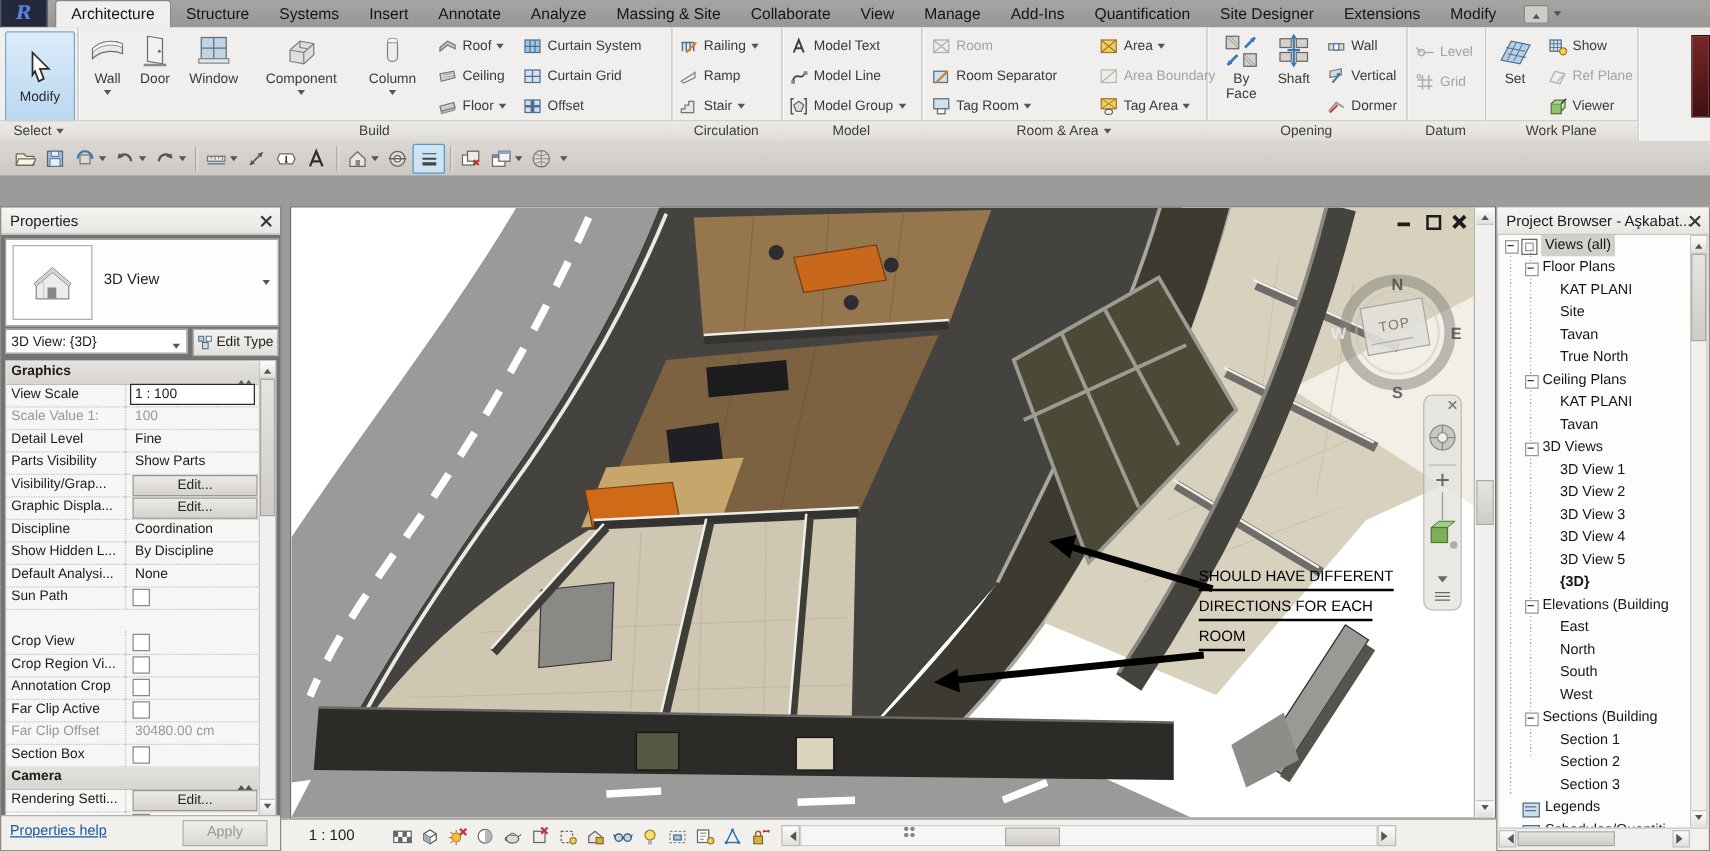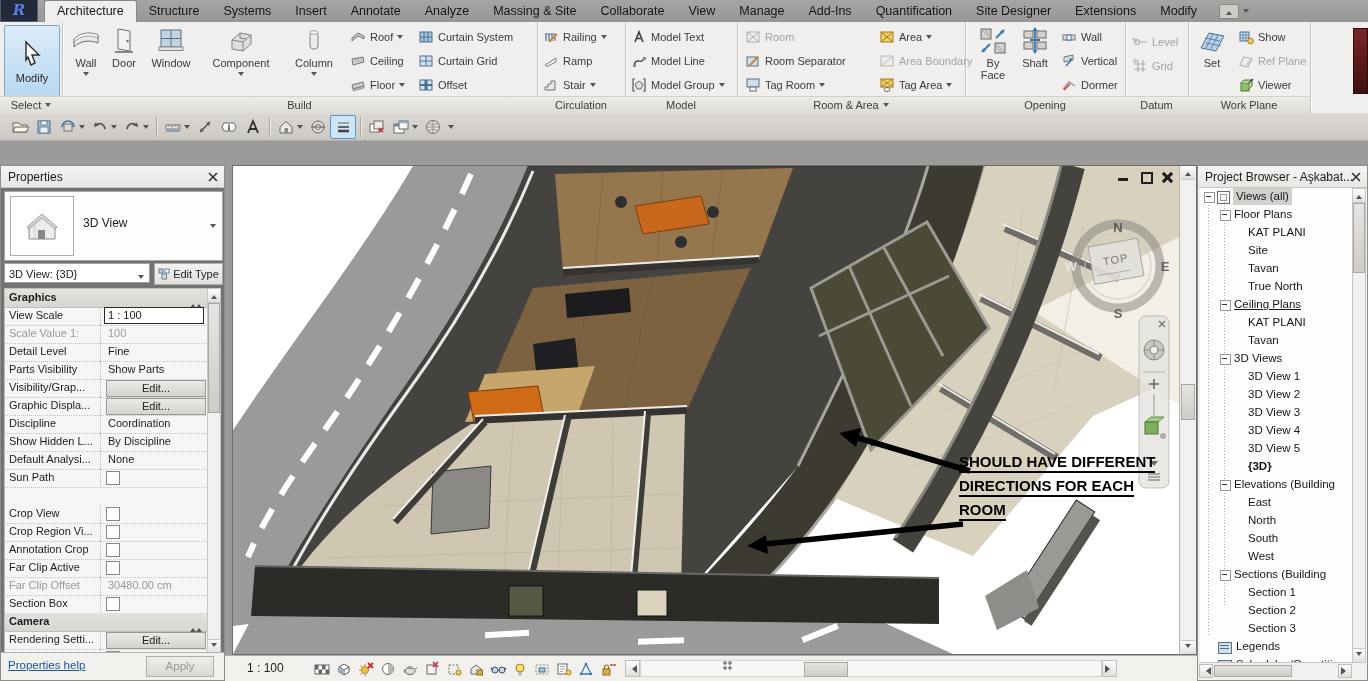--- a/index.html
+++ b/index.html
@@ -70,21 +70,21 @@
   
   #viewport{position:absolute;left:232px;top:24px;width:965px;height:490px;background:#fff;border:1px solid #6f6d69;box-sizing:border-box;overflow:hidden;}
   #model-svg{position:absolute;left:0;top:0;}
   #vp-vscroll{position:absolute;right:0;top:0;width:17px;height:488px;background:#f1f0ee;border-left:1px solid #b5b3af;box-sizing:border-box;}
   #vp-winctl{position:absolute;right:22px;top:5px;display:flex;gap:9px;align-items:center;}
   .wc{width:13px;height:12px;position:relative;}
   .wc-min:after{content:"";position:absolute;left:1px;bottom:2px;width:10px;height:3px;background:#1c1c1c;}
   .wc-res:after{content:"";position:absolute;left:2px;top:1px;width:8px;height:8px;border:2px solid #1c1c1c;}
   .wc-x:before,.wc-x:after{content:"";position:absolute;left:0;top:5px;width:13px;height:3px;background:#1c1c1c;}
   .wc-x:before{transform:rotate(45deg);} .wc-x:after{transform:rotate(-45deg);}
-  #annotation{position:absolute;left:726px;top:287px;width:214px;font-size:15px;font-weight:bold;color:#000;line-height:17px;}
+  #annotation{position:absolute;left:726px;top:287px;width:214px;font-size:12px;font-weight:normal;color:#000;line-height:17px;}
   #annotation div{display:inline-block;border-bottom:2px solid #000;margin-bottom:4px;padding-bottom:1px;}
   
   #vcb{position:absolute;left:225px;top:514px;width:972px;height:26px;background:#f1f0ed;border-top:1px solid #b3b1ad;box-sizing:border-box;}
   #vcb-scale{position:absolute;left:22px;top:5px;font-size:12px;color:#1a1a1a;}
   .vcbic{position:absolute;top:4px;width:18px;height:18px;display:flex;align-items:center;justify-content:center;}
   #hsc{position:absolute;left:400px;top:4px;width:492px;height:17px;}
   .hbtn{position:absolute;top:0;width:15px;height:17px;background:linear-gradient(#fdfdfc,#e2dfdb);border:1px solid #c0beba;display:flex;align-items:center;justify-content:center;box-sizing:border-box;}
   #hsc-track{position:absolute;left:15px;top:0;width:462px;height:17px;background:#f7f6f4;border:1px solid #d4d2ce;box-sizing:border-box;}
   #hsc-thumb{position:absolute;left:163px;top:1px;width:42px;height:13px;background:linear-gradient(#e6e4e0,#cfccc7);border:1px solid #aaa8a4;}
   #grip{position:absolute;left:498px;top:5px;width:12px;height:12px;background:
@@ -1000,21 +1000,21 @@
             <span class="tlbl" style="left:48px;">Site</span>
           </div>
         <div class="trow" style="top:72px;">
             <span class="tlbl" style="left:48px;">Tavan</span>
           </div>
         <div class="trow" style="top:90px;">
             <span class="tlbl" style="left:48px;">True North</span>
           </div>
         <div class="trow" style="top:108px;">
             <span class="ebox" style="left:20px;"></span>
-            <span class="tlbl" style="left:34px;text-decoration:underline;">Ceiling Plans</span>
+            <span class="tlbl" style="left:34px;">Ceiling Plans</span>
           </div>
         <div class="trow" style="top:126px;">
             <span class="tlbl" style="left:48px;">KAT PLANI</span>
           </div>
         <div class="trow" style="top:144px;">
             <span class="tlbl" style="left:48px;">Tavan</span>
           </div>
         <div class="trow" style="top:162px;">
             <span class="ebox" style="left:20px;"></span>
             <span class="tlbl" style="left:34px;">3D Views</span>

